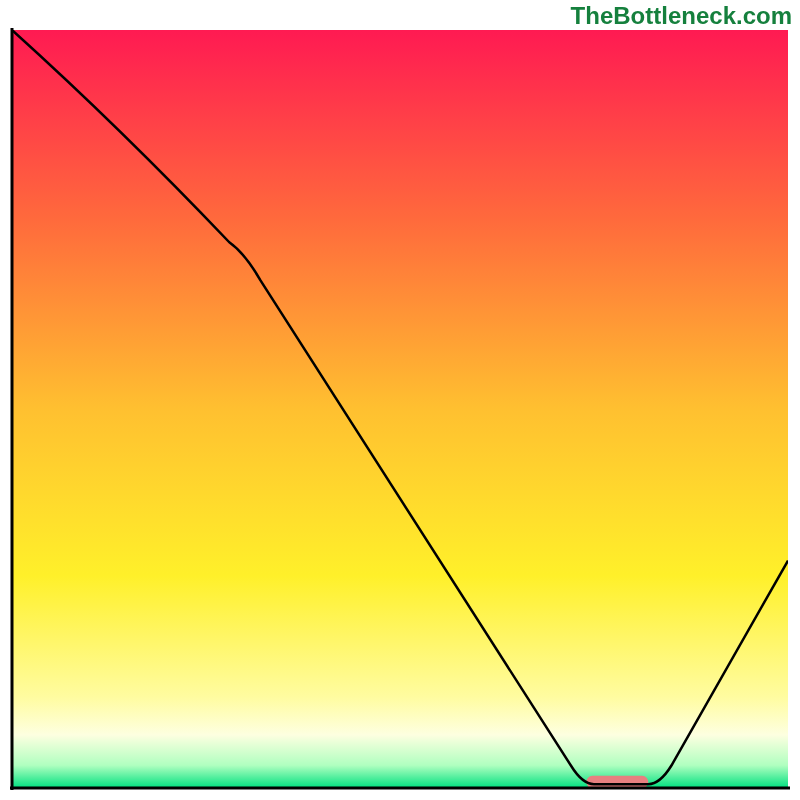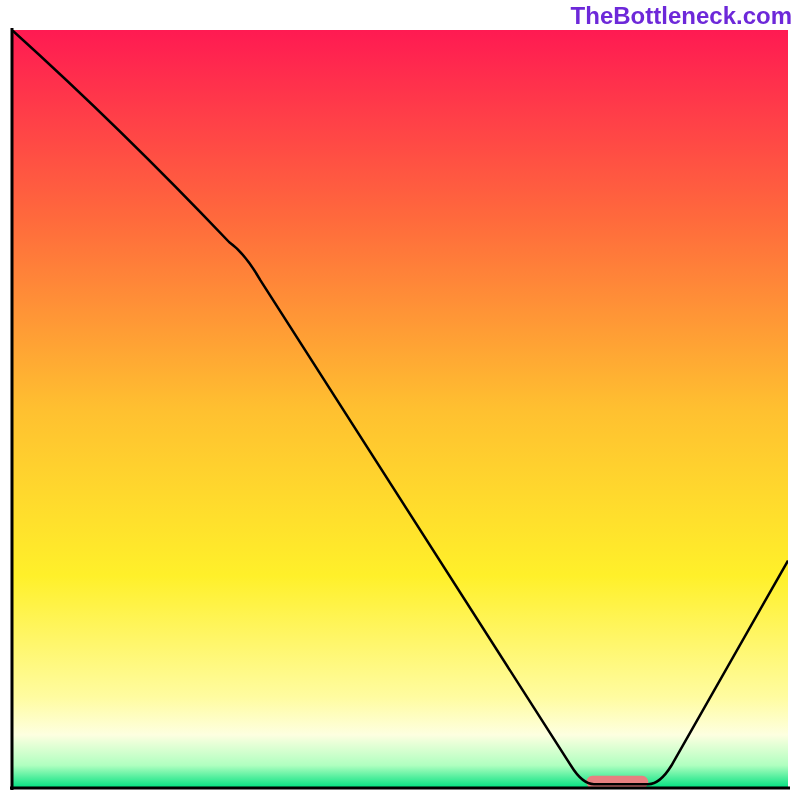--- a/index.html
+++ b/index.html
@@ -14,21 +14,21 @@
     position: relative;
     width: 800px;
     height: 800px;
   }
   .watermark {
     position: absolute;
     top: 2px;
     right: 8px;
     font-size: 24px;
     font-weight: bold;
-    color: #6d28d9;
+    color: #15803d;
     z-index: 10;
   }
   svg {
     display: block;
   }
 </style>
 </head>
 <body>
 
 <div class="chart-container">

